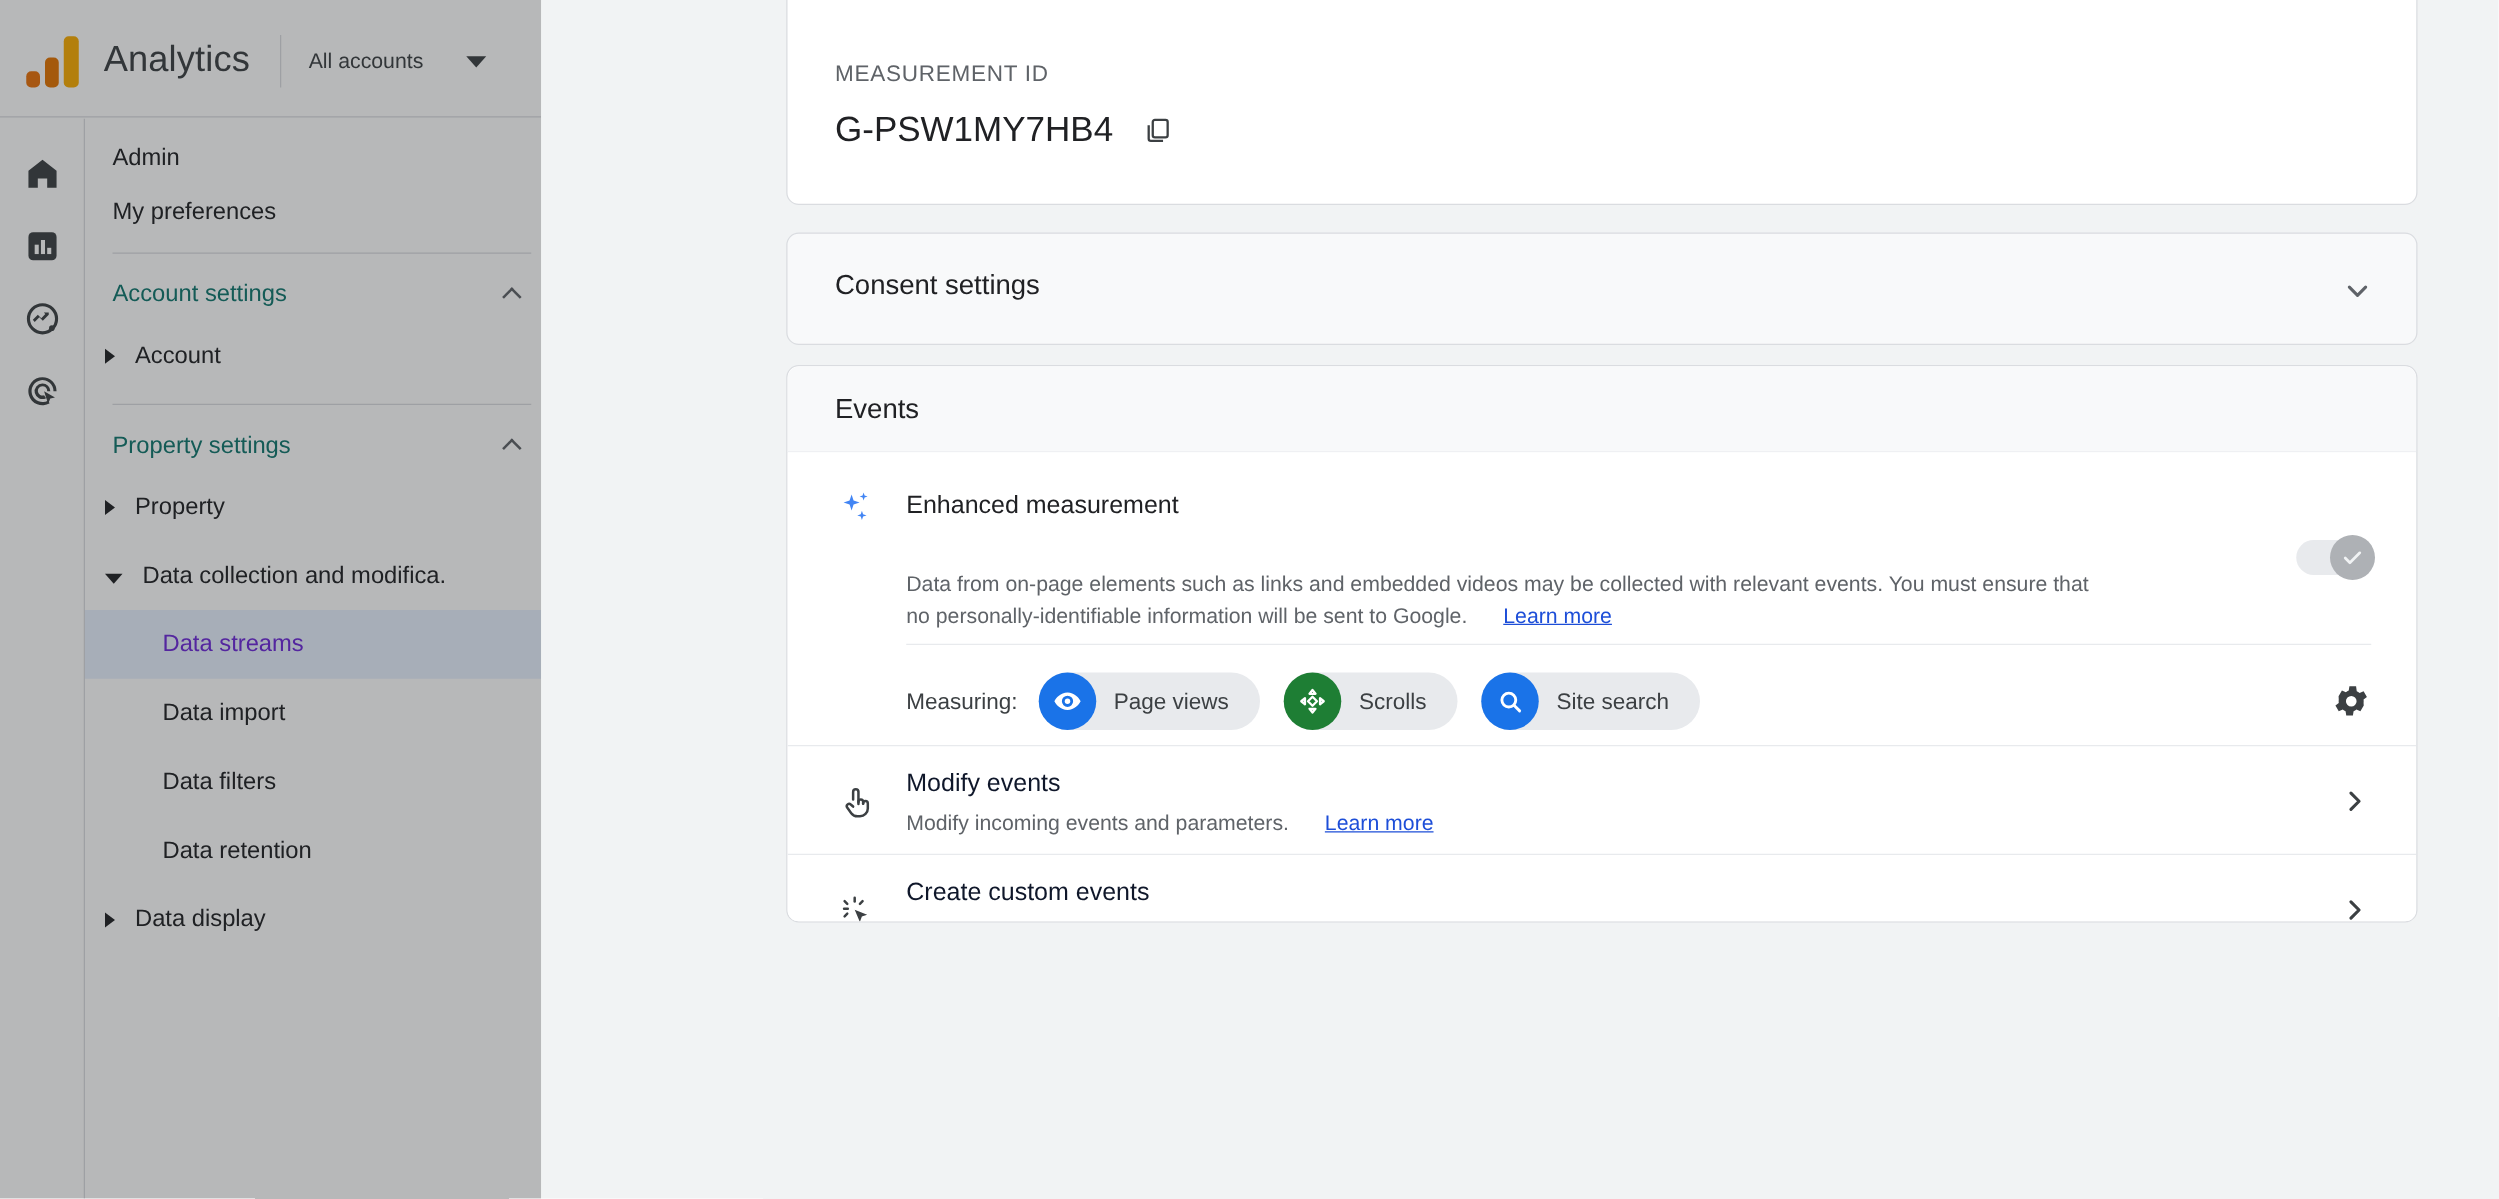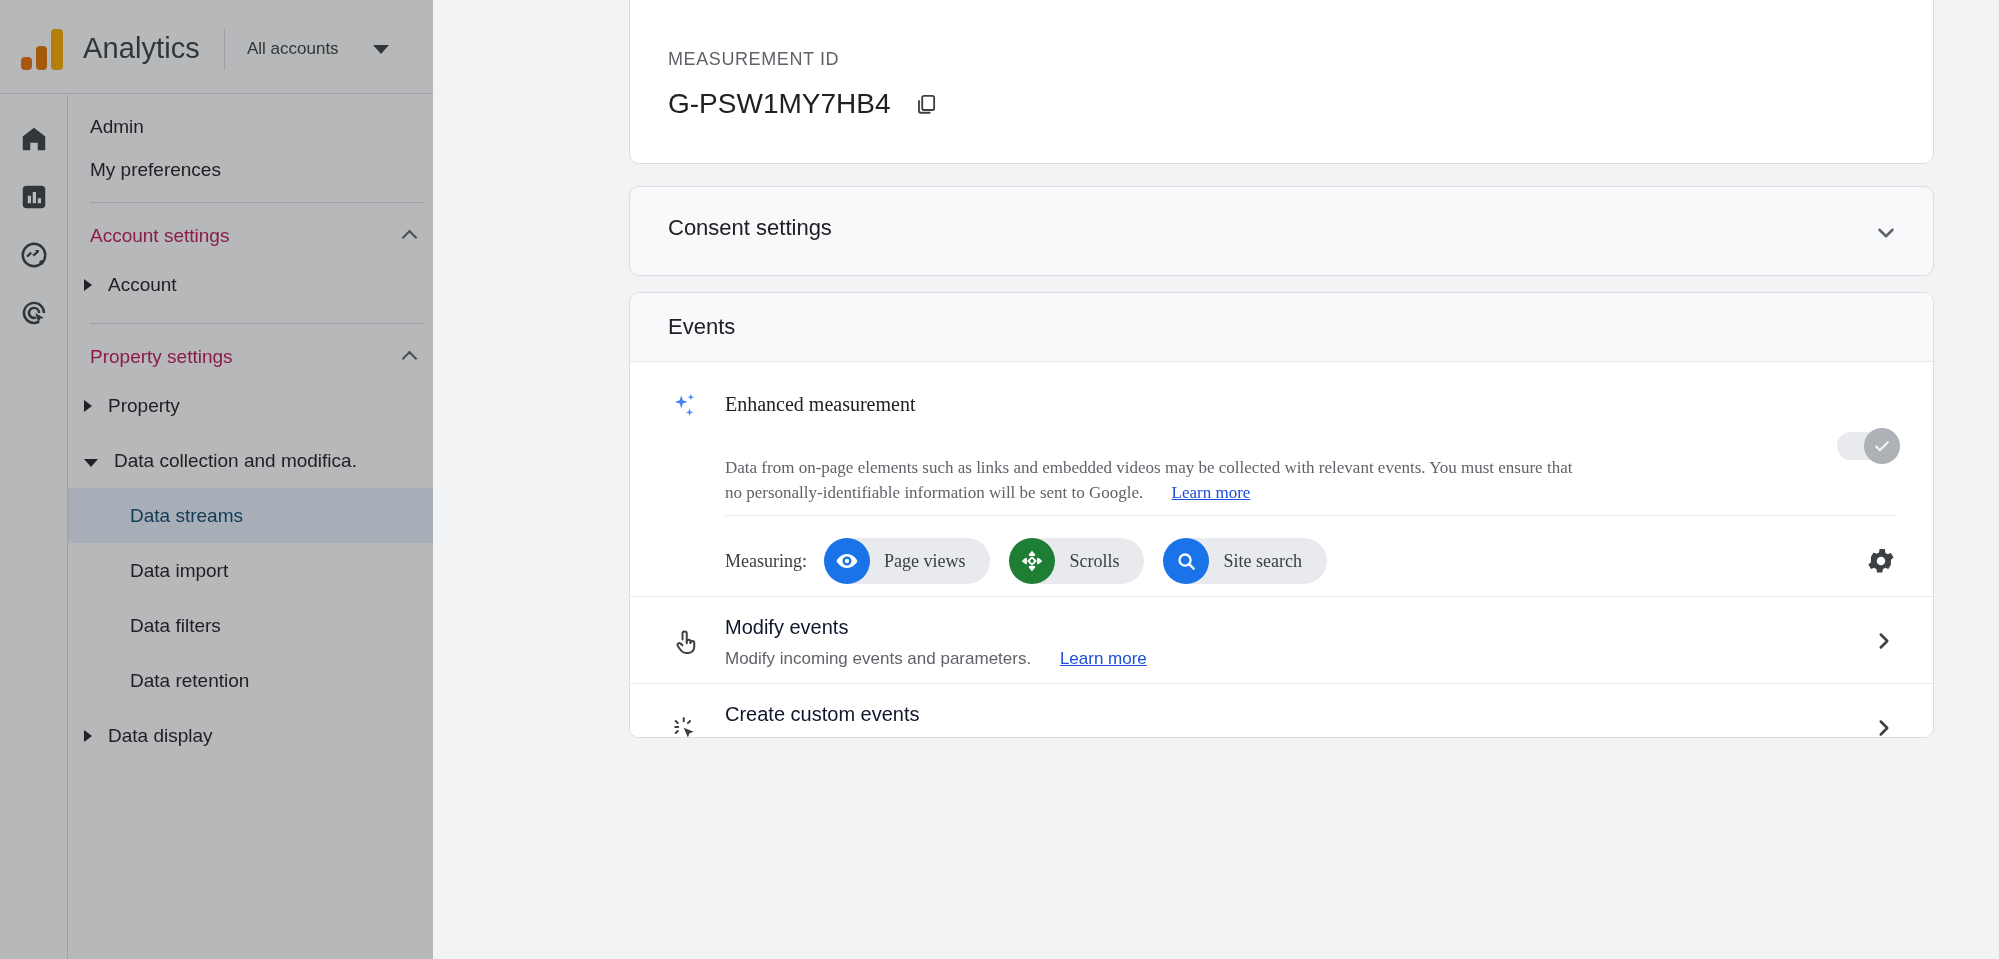--- a/index.html
+++ b/index.html
@@ -94,21 +94,21 @@
   .nav-item {
     height: 43px; display: flex; align-items: center;
     padding-left: 22px; font-size: 19px; color: #202124;
     cursor: pointer; white-space: nowrap;
   }
   .nav-item.pad-top { margin-top: 10px; }
   .nav-sep { height: 1px; background: #dadce0; margin: 11px 8px 11px 22px; }
   .nav-group {
     height: 43px; display: flex; align-items: center; justify-content: space-between;
     padding-left: 22px; padding-right: 18px;
-    font-size: 19px; color: #be185d; cursor: pointer; white-space: nowrap;
+    font-size: 19px; color: #0f766e; cursor: pointer; white-space: nowrap;
   }
   .chev-up {
     width: 11px; height: 11px; border-left: 2px solid #5f6368; border-top: 2px solid #5f6368;
     transform: rotate(45deg); margin-top: 4px;
   }
   .tri {
     width: 0; height: 0; margin-right: 16px; flex: 0 0 auto;
     border-top: 6px solid transparent; border-bottom: 6px solid transparent;
     border-left: 8px solid #202124;
   }
@@ -120,21 +120,21 @@
     height: 55px; display: flex; align-items: center;
     padding-left: 16px; font-size: 19px; color: #202124;
     cursor: pointer; white-space: nowrap;
   }
   .nav-sub .lbl { margin-left: 0; }
   .nav-leaf {
     height: 55px; display: flex; align-items: center;
     padding-left: 62px; font-size: 19px; color: #202124;
     cursor: pointer; white-space: nowrap;
   }
-  .nav-leaf.active { background: #e8f0fe; color: #0c4a6e; }
+  .nav-leaf.active { background: #e8f0fe; color: #6d28d9; }
 
   
   .content {
     position: absolute; left: 433px; top: 0;
     width: 1566px; height: 959px;
     background: #f1f3f4;
     overflow: hidden;
   }
   .card {
     position: absolute; left: 196px; width: 1305px;
@@ -173,21 +173,21 @@
   .events-head .t { font-size: 22px; color: #202124; }
 
   .row { position: relative; background: #fff; }
   .row + .row { border-top: 1px solid #e8eaed; }
   .row-ico {
     position: absolute; left: 38px; top: 28px;
     width: 34px; height: 34px; display: flex; align-items: center; justify-content: center;
   }
 
   
-  #row-em { height: 234px; font-family: Liberation Serif, serif; }
+  #row-em { height: 234px; }
   .em-title { position: absolute; left: 95px; top: 31px; font-size: 20px; color: #202124; }
   .em-desc {
     position: absolute; left: 95px; top: 68px; width: 1010px;
     font-size: 17px; line-height: 25px; color: #5f6368;
   }
   .lm { color: #1d4ed8; text-decoration: underline; cursor: pointer; margin-left: 24px; }
   .em-toggle { position: absolute; right: 36px; top: 70px; }
   .tgl {
     position: relative; width: 60px; height: 28px;
     border-radius: 14px; background: #e8eaed; cursor: pointer;

